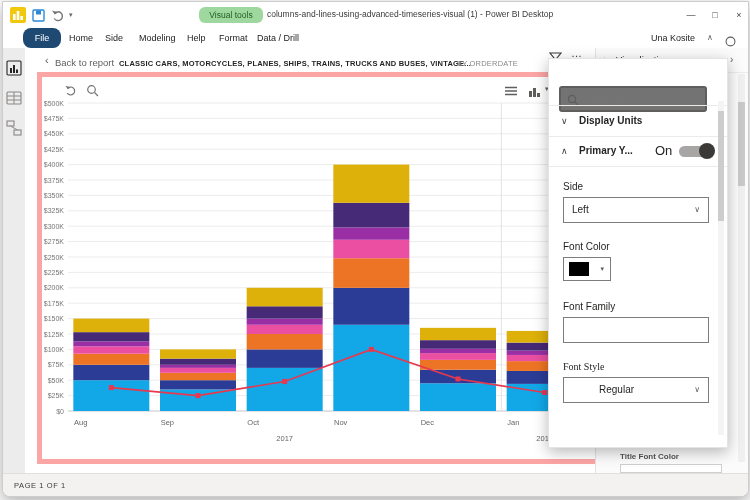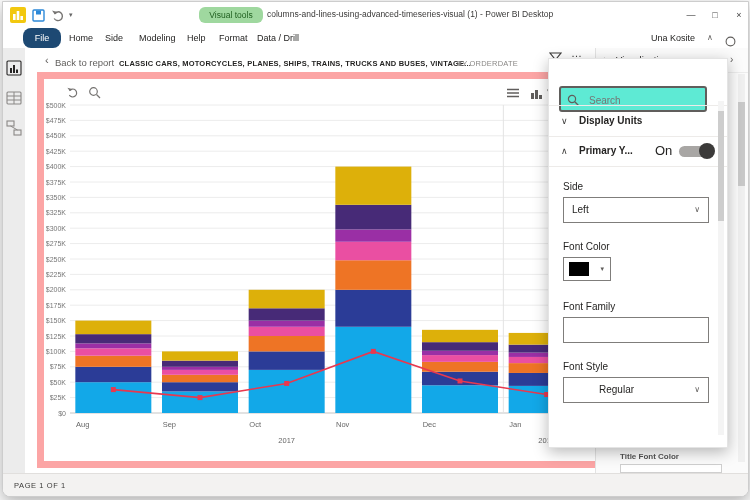--- a/index.html
+++ b/index.html
@@ -20,35 +20,35 @@
   #tabsrow{position:absolute;left:0;top:26px;width:745px;height:20px;background:#fff;
            border-bottom:1px solid #E1DFDD;}
   .tab{position:absolute;top:0;height:20px;line-height:20px;font-size:9px;color:#252423;white-space:nowrap;}
   .filetab{background:#1D4973;color:#fff;}
   
   #sidebar{position:absolute;left:0;top:46px;width:22px;height:425px;background:#ECECEC;
            border-right:1px solid #DADADA;}
   .side-ic{position:absolute;left:3px;width:16px;height:16px;}
   
   #canvas{position:absolute;left:22px;top:46px;width:570px;height:425px;background:#fff;}
-  #visual{position:absolute;left:12px;top:24px;width:556px;height:382px;border:7px solid #fca5a5;}
+  #visual{position:absolute;left:12px;top:24px;width:556px;height:382px;border:5px solid #fca5a5;}
   .vh-ic{position:absolute;top:7px;width:14px;height:14px;}
   
   #pane{position:absolute;left:592px;top:46px;width:153px;height:425px;background:#FBFBFB;
         border-left:1px solid #E3E3E3;}
   #pane-header{position:absolute;left:0;top:0;width:153px;height:24px;border-bottom:1px solid #ECECEC;}
   .pane-chev{position:absolute;top:0;height:24px;line-height:24px;font-size:10px;color:#605E5C;}
   #pane-title{position:absolute;left:20px;top:0;height:24px;line-height:24px;font-size:9.5px;color:#252423;}
   #pane-scroll-track{position:absolute;left:142px;top:26px;width:7px;height:388px;background:#F0F0F0;}
   #pane-scroll-thumb{position:absolute;left:0;top:28px;width:7px;height:84px;background:#C9C9C9;}
   
   #card{position:absolute;left:545px;top:56px;width:178px;height:388px;background:#fff;
         border:1px solid #E4E4E4;box-shadow:0 4px 14px rgba(0,0,0,.28);z-index:20;}
   #search-box{position:absolute;left:10px;top:10px;width:148px;height:26px;border:2px solid #605E5C;
-              border-radius:3px;box-sizing:border-box;background:#5eead4;margin-top:17px;}
+              border-radius:3px;box-sizing:border-box;background:#737373;margin-top:17px;}
   #search-input{position:absolute;left:26px;top:2px;width:110px;height:18px;border:none;outline:none;
                 font-size:10px;color:#252423;font-family:inherit;background:transparent;}
   .sect-row{position:absolute;left:0;width:178px;height:30px;border-bottom:1px solid #EDEBE9;}
   .sect-chev{position:absolute;left:12px;top:0;height:30px;line-height:30px;font-size:9px;color:#3B3A39;}
   .sect-lbl{position:absolute;left:30px;top:0;height:30px;line-height:30px;font-size:10px;
             font-weight:bold;color:#252423;}
   .fld-lbl{position:absolute;left:14px;font-size:10px;color:#252423;}
   .control{position:absolute;left:14px;width:146px;height:26px;border:1px solid #7F7D7B;background:#fff;
            box-sizing:border-box;font-size:10px;color:#252423;line-height:24px;padding-left:8px;}
   .ctl-caret{position:absolute;right:8px;top:0;line-height:24px;font-size:8px;color:#605E5C;}
@@ -336,21 +336,21 @@
       <div class="control" style="top:198px;width:48px;height:24px;padding-left:0;">
         <span style="position:absolute;left:5px;top:4px;width:20px;height:14px;background:#000;"></span>
         <span style="position:absolute;right:6px;top:0;line-height:22px;font-size:7px;color:#605E5C;">▾</span>
       </div>
 
       <span class="fld-lbl" style="top:242px;">Font Family</span>
       <div class="control" style="top:258px;">
         <span></span>
       </div>
 
-      <span class="fld-lbl" style="top:302px;">Font Style</span>
+      <span class="fld-lbl" style="top:302px;font-family:Liberation Serif, serif;">Font Style</span>
       <div class="control" style="top:318px;padding-left:35px;">
         <span>Regular</span>
         <span class="ctl-caret">∨</span>
       </div>
 
       <div id="card-scroll-track">
           <div id="card-scroll-thumb"></div>
         </div>
     </div>
 

